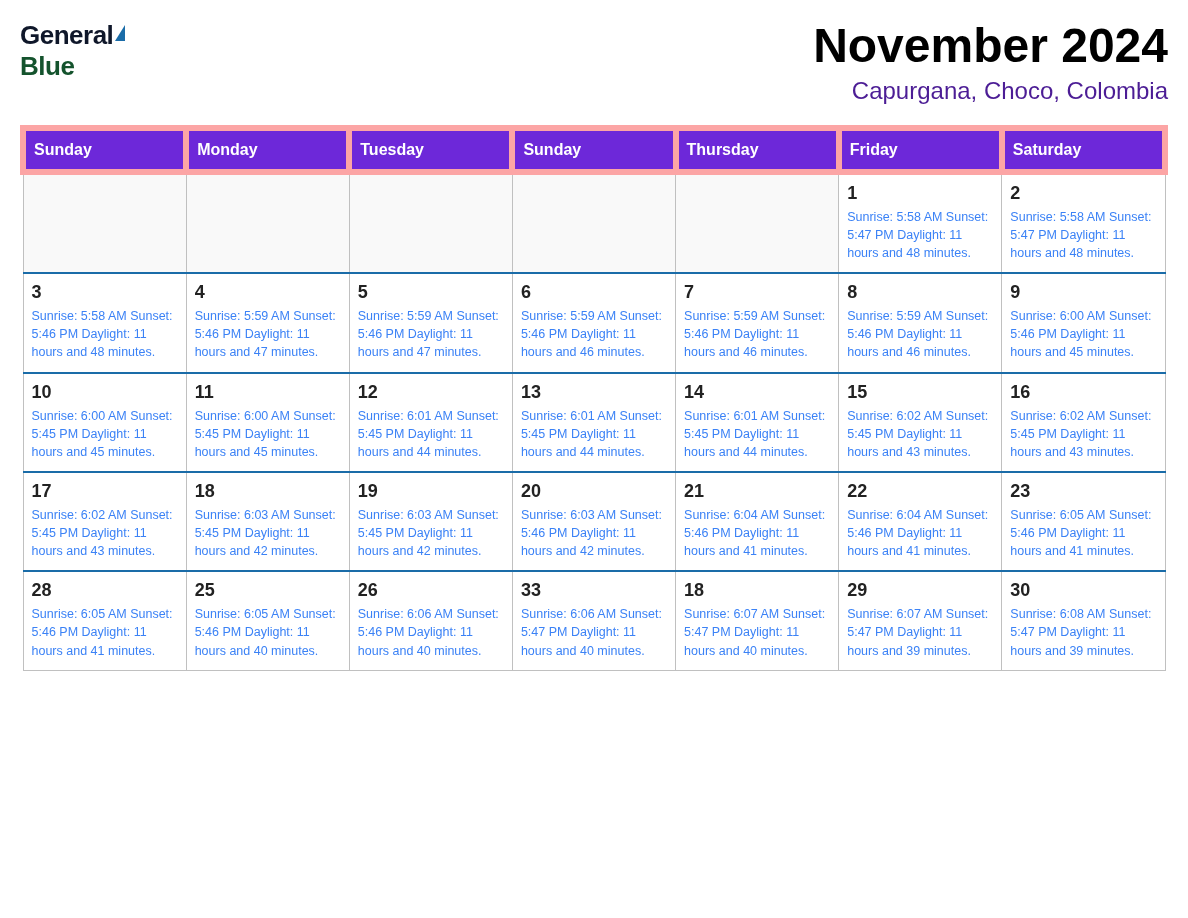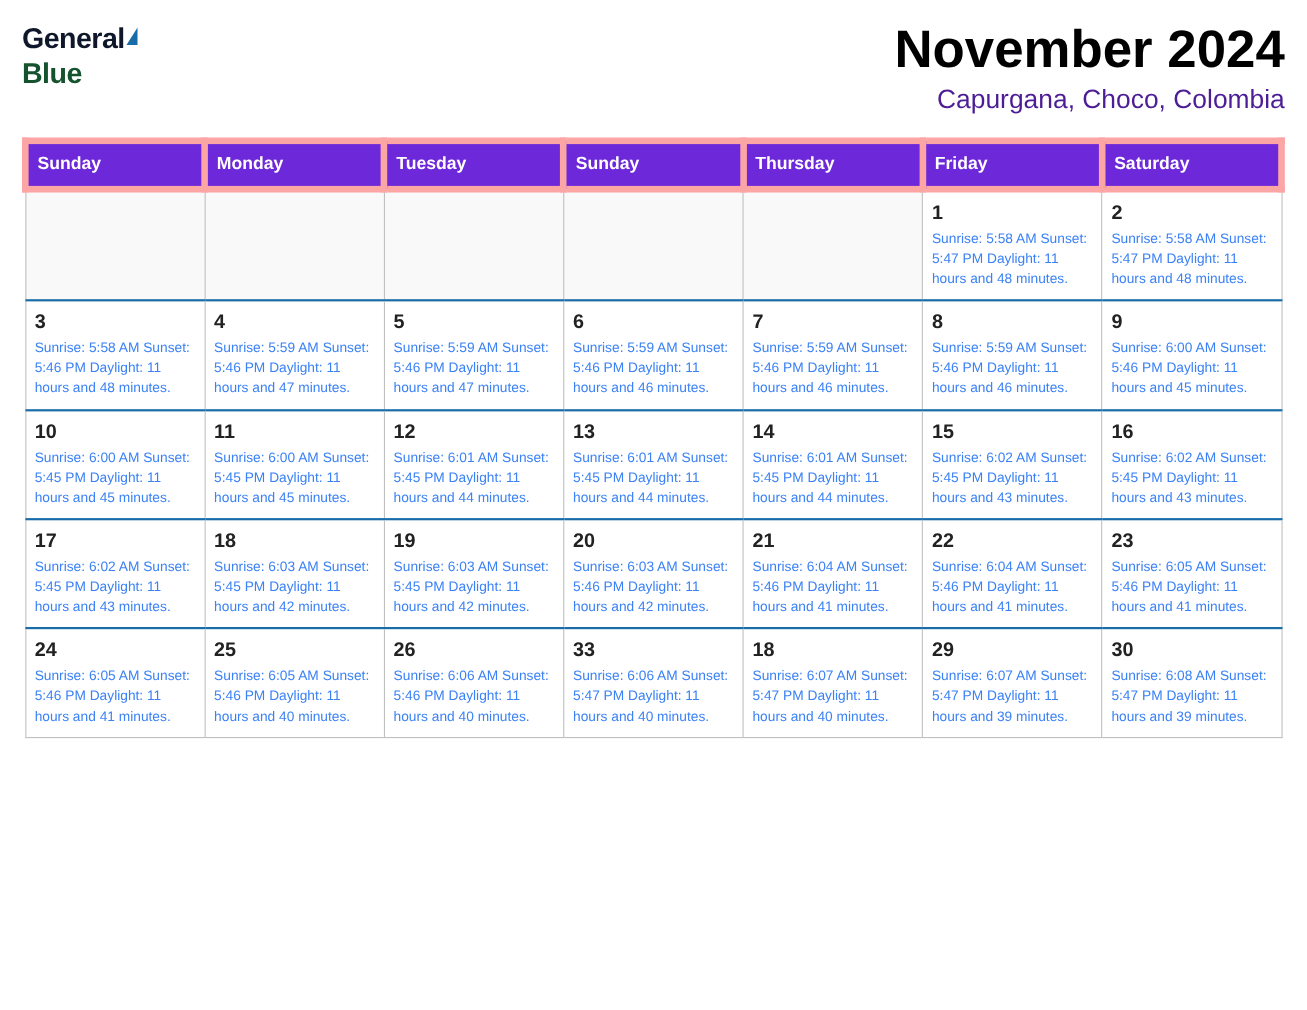--- a/index.html
+++ b/index.html
@@ -307,21 +307,21 @@
         <td>
           <span class="day-number">23</span>
           <div class="day-info">Sunrise: 6:05 AM
 Sunset: 5:46 PM
 Daylight: 11 hours
 and 41 minutes.</div>
         </td>
       </tr>
       <tr class="row-divider">
         <td>
-          <span class="day-number">24</span>
+          <span class="day-number">28</span>
           <div class="day-info">Sunrise: 6:05 AM
 Sunset: 5:46 PM
 Daylight: 11 hours
 and 41 minutes.</div>
         </td>
         <td>
           <span class="day-number">25</span>
           <div class="day-info">Sunrise: 6:05 AM
 Sunset: 5:46 PM
 Daylight: 11 hours

